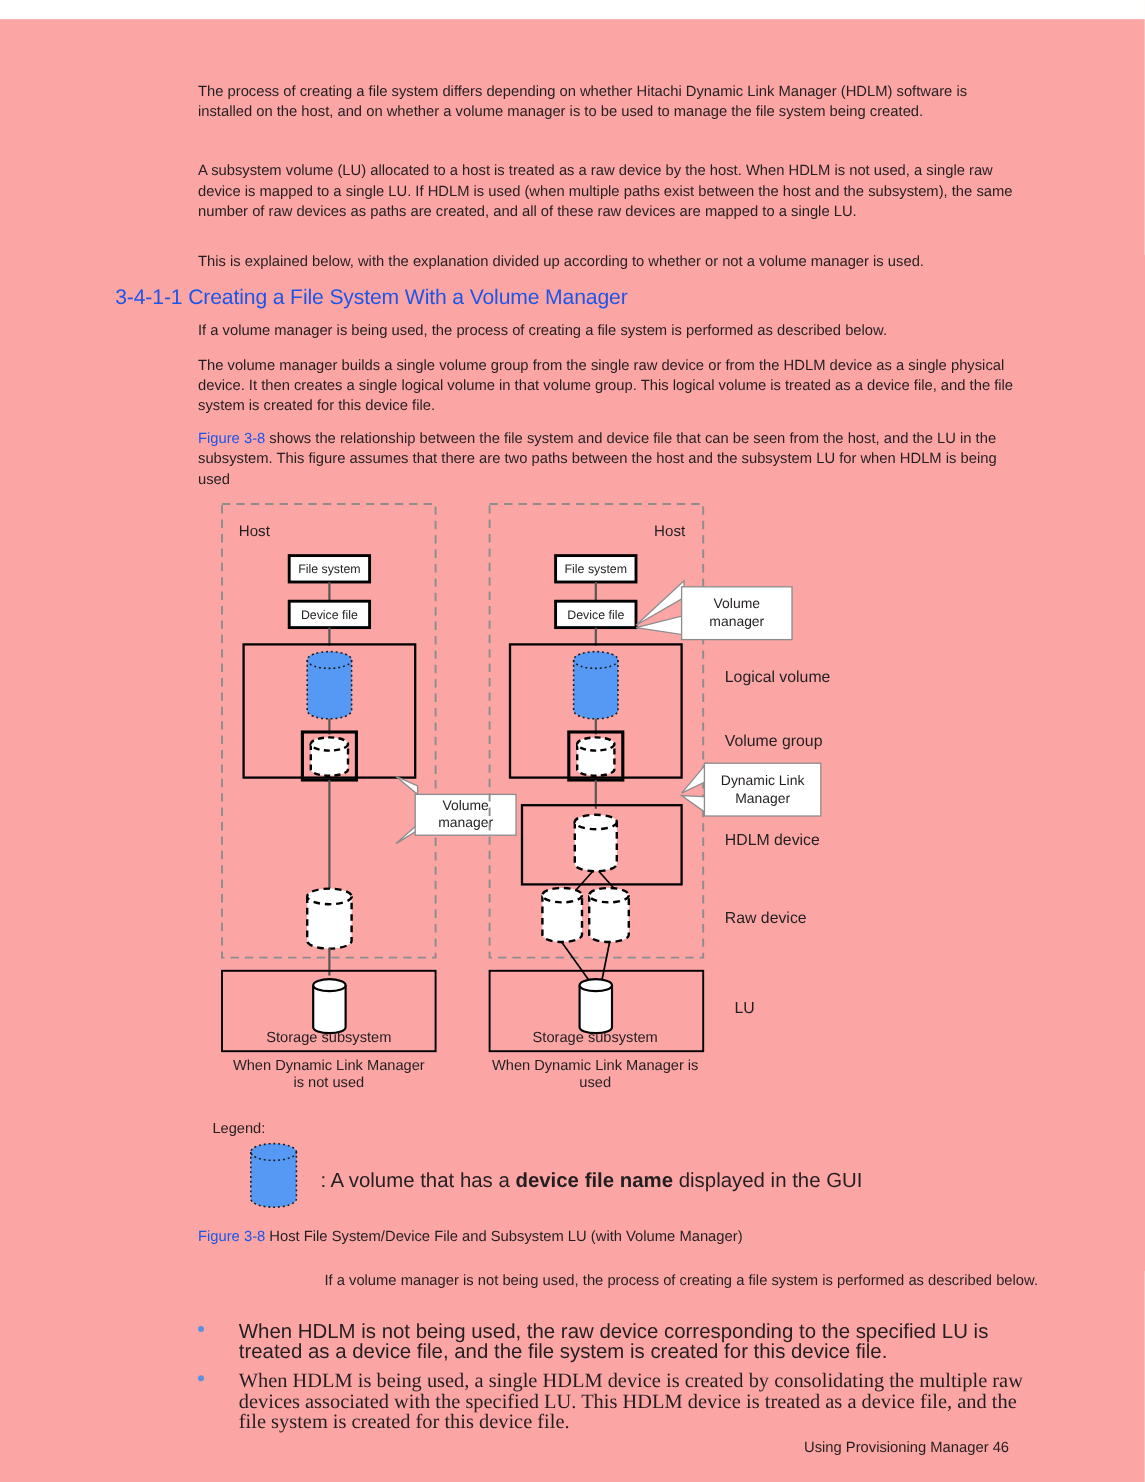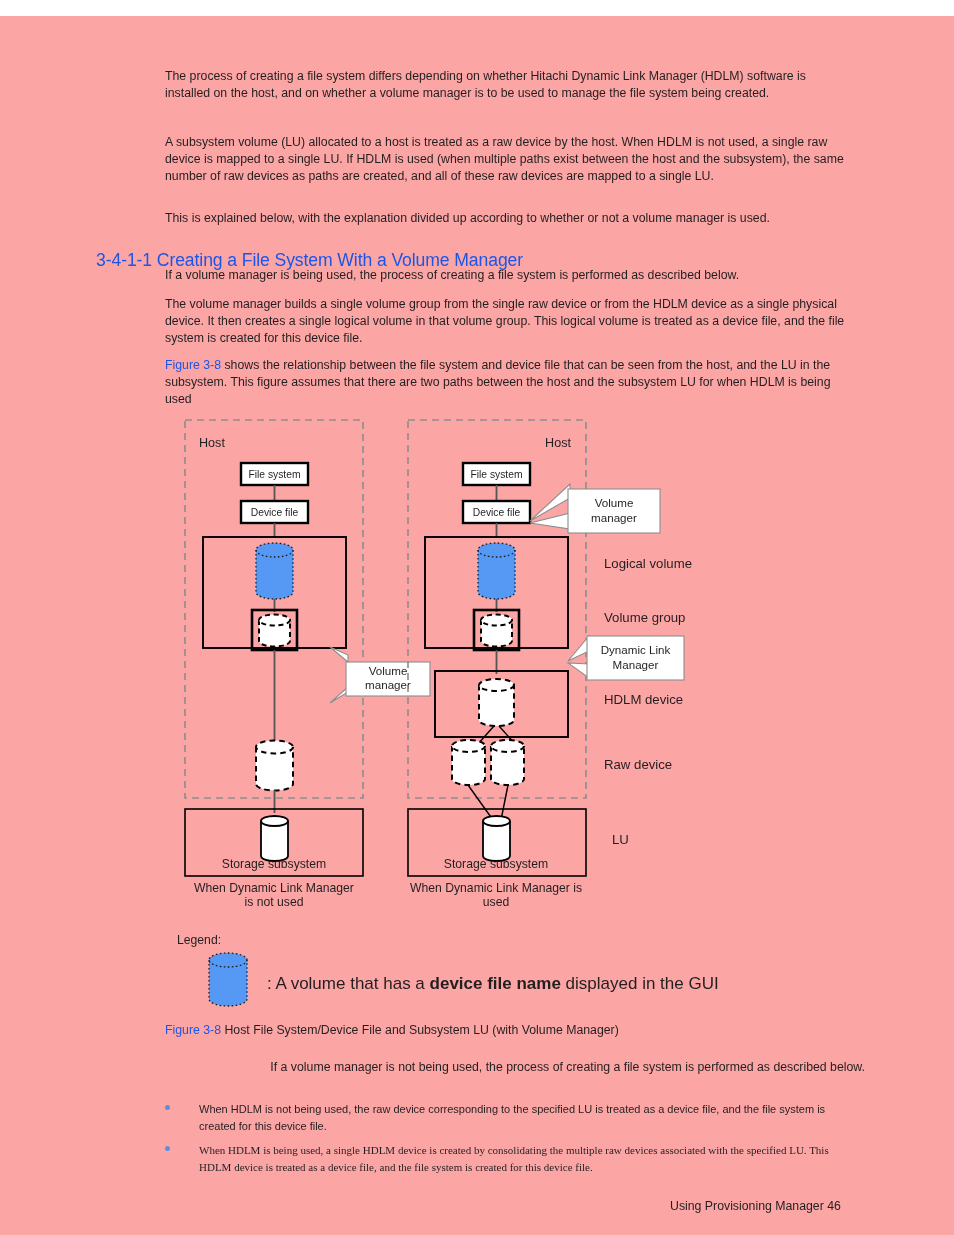--- a/index.html
+++ b/index.html
@@ -41,21 +41,21 @@
   .caption {
     position: absolute;
     font-size: 12.3px;
     line-height: 16px;
     color: #231f20;
     white-space: nowrap;
   }
   .caption .figlink { color: #1c56e8; }
   .bullet-row {
     position: absolute;
-    font-size: 11px;
+    font-size: 17px;
     line-height: 17.2px;
     color: #231f20;
   }
   .bullet-dot {
     position: absolute;
     left: 0;
     top: 4px;
     width: 5px;
     height: 5px;
     border-radius: 50%;
@@ -101,21 +101,21 @@
 <body>
 
 <div id="page">
 
   <div class="body-para" style="left:165px; top:52px; width:680px;">The process of creating a file system differs depending on whether Hitachi Dynamic Link Manager (HDLM) software is installed on the host, and on whether a volume manager is to be used to manage the file system being created.</div>
 
   <div class="body-para" style="left:165px; top:118px; width:692px;">A subsystem volume (LU) allocated to a host is treated as a raw device by the host. When HDLM is not used, a single raw device is mapped to a single LU. If HDLM is used (when multiple paths exist between the host and the subsystem), the same number of raw devices as paths are created, and all of these raw devices are mapped to a single LU.</div>
 
   <div class="body-para" style="left:165px; top:194px; width:700px;">This is explained below, with the explanation divided up according to whether or not a volume manager is used.</div>
 
-  <div class="h3" style="left:96px; top:234px;">3-4-1-1 Creating a File System With a Volume Manager</div>
+  <div class="h3" style="left:96px; top:221px;">3-4-1-1 Creating a File System With a Volume Manager</div>
 
   <div class="body-para" style="left:165px; top:251px; width:690px;">If a volume manager is being used, the process of creating a file system is performed as described below.</div>
 
   <div class="body-para" style="left:165px; top:280px; width:688px;">The volume manager builds a single volume group from the single raw device or from the HDLM device as a single physical device. It then creates a single logical volume in that volume group. This logical volume is treated as a device file, and the file system is created for this device file.</div>
 
   <div class="body-para" style="left:165px; top:341px; width:692px;"><span class="figlink">Figure 3-8</span><span> shows the relationship between the file system and device file that can be seen from the host, and the LU in the subsystem. This figure assumes that there are two paths between the host and the subsystem LU for when HDLM is being used</span></div>
 
   <svg id="figure" viewBox="0 0 954 1235" width="954" height="1235">
     <defs>
       

